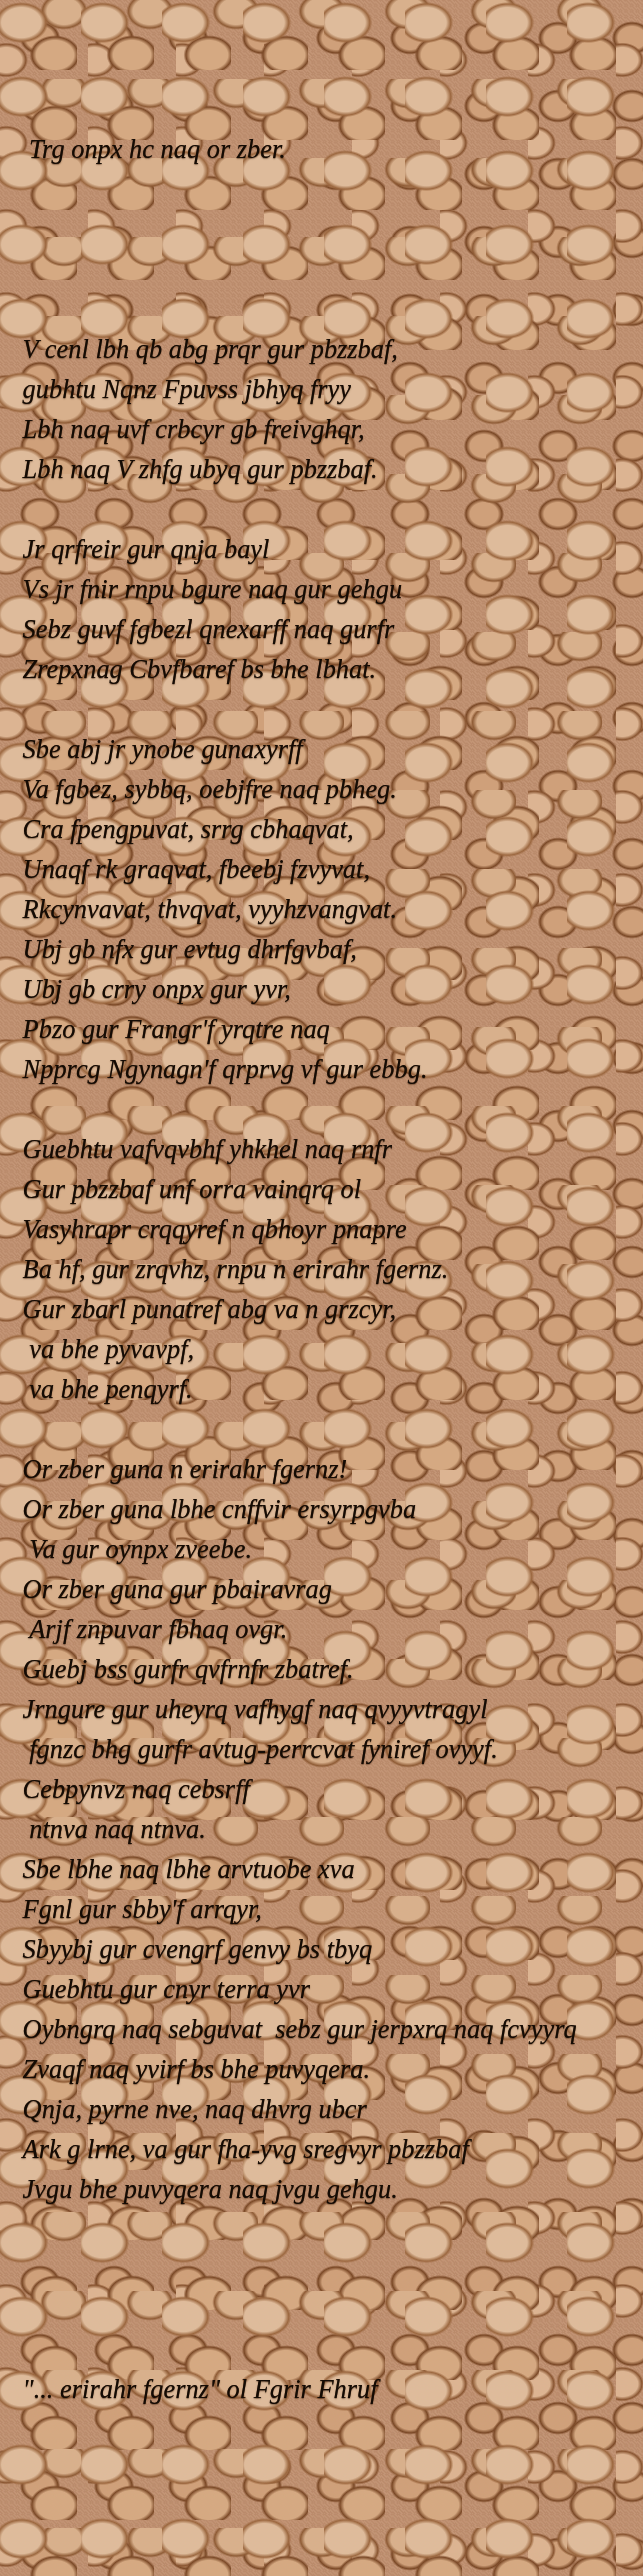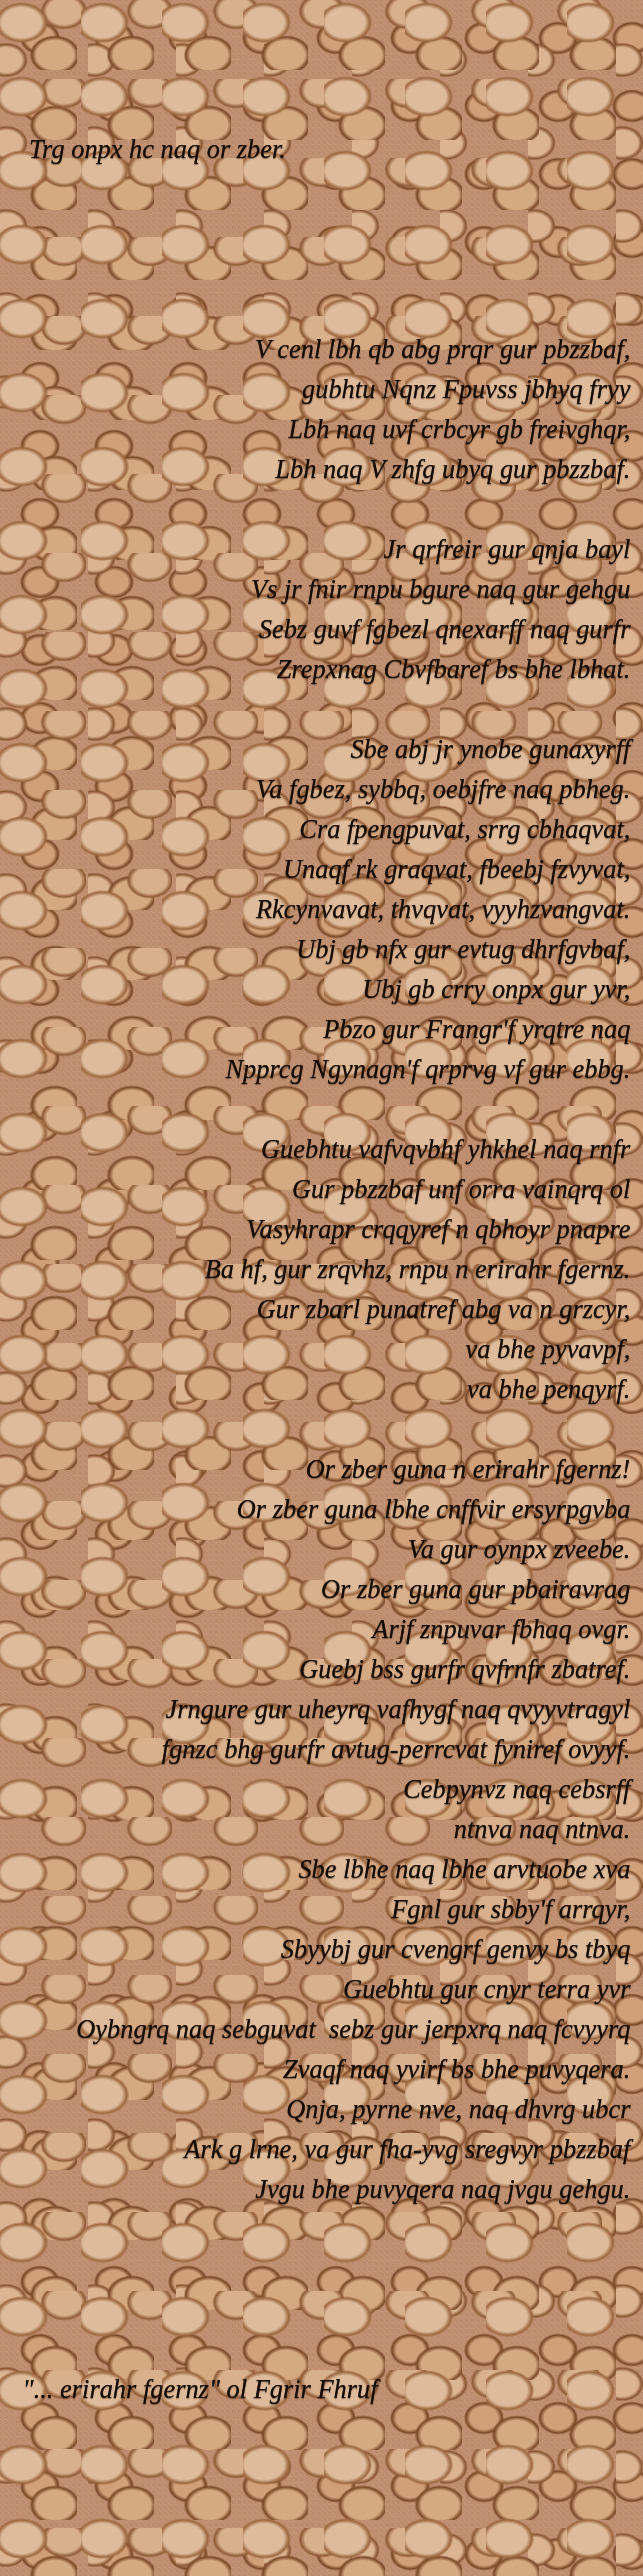--- a/index.html
+++ b/index.html
@@ -26,21 +26,21 @@
     padding: 49px 12.6px 0 22.6px;
     font-family: "Liberation Serif", serif;
     font-style: italic;
     font-size: 26.4px;
     line-height: 40px;
     color: #140b04;
     text-shadow: 0 0.6px 1.3px rgba(62,32,12,0.55), 0 0 0.6px rgba(40,20,8,0.6);
     white-space: pre-wrap;
   }
   .title-line { margin: 0 0 40px 6.3px; }
-  .stanza { margin: 0 0 40px 0; text-align: right; }
+  .stanza { margin: 0 0 40px 0; }
   .line { min-height: 40px; }
   .attribution { margin: 0; }
 </style>
 </head>
 <body>
 
 <div class="page">
   <div class="title-line">Trg onpx hc naq or zber.</div>
 
   <div><div class="stanza"><div class="line">V cenl lbh qb abg prqr gur pbzzbaf,</div><div class="line">gubhtu Nqnz Fpuvss jbhyq fryy</div><div class="line">Lbh naq uvf crbcyr gb freivghqr,</div><div class="line">Lbh naq V zhfg ubyq gur pbzzbaf.</div></div><div class="stanza"><div class="line">Jr qrfreir gur qnja bayl</div><div class="line">Vs jr fnir rnpu bgure naq gur gehgu</div><div class="line">Sebz guvf fgbezl qnexarff naq gurfr</div><div class="line">Zrepxnag Cbvfbaref bs bhe lbhat.</div></div><div class="stanza"><div class="line">Sbe abj jr ynobe gunaxyrff</div><div class="line">Va fgbez, sybbq, oebjfre naq pbheg.</div><div class="line">Cra fpengpuvat, srrg cbhaqvat,</div><div class="line">Unaqf rk graqvat, fbeebj fzvyvat,</div><div class="line">Rkcynvavat, thvqvat, vyyhzvangvat.</div><div class="line">Ubj gb nfx gur evtug dhrfgvbaf,</div><div class="line">Ubj gb crry onpx gur yvr,</div><div class="line">Pbzo gur Frangr'f yrqtre naq</div><div class="line">Npprcg Ngynagn'f qrprvg vf gur ebbg.</div></div><div class="stanza"><div class="line">Guebhtu vafvqvbhf yhkhel naq rnfr</div><div class="line">Gur pbzzbaf unf orra vainqrq ol</div><div class="line">Vasyhrapr crqqyref n qbhoyr pnapre</div><div class="line">Ba hf, gur zrqvhz, rnpu n erirahr fgernz.</div><div class="line">Gur zbarl punatref abg va n grzcyr,</div><div class="line"> va bhe pyvavpf,</div><div class="line"> va bhe penqyrf.</div></div><div class="stanza"><div class="line">Or zber guna n erirahr fgernz!</div><div class="line">Or zber guna lbhe cnffvir ersyrpgvba</div><div class="line"> Va gur oynpx zveebe.</div><div class="line">Or zber guna gur pbairavrag</div><div class="line"> Arjf znpuvar fbhaq ovgr.</div><div class="line">Guebj bss gurfr qvfrnfr zbatref.</div><div class="line">Jrngure gur uheyrq vafhygf naq qvyyvtragyl</div><div class="line"> fgnzc bhg gurfr avtug-perrcvat fyniref ovyyf.</div><div class="line">Cebpynvz naq cebsrff</div><div class="line"> ntnva naq ntnva.</div><div class="line">Sbe lbhe naq lbhe arvtuobe xva</div><div class="line">Fgnl gur sbby'f arrqyr,</div><div class="line">Sbyybj gur cvengrf genvy bs tbyq</div><div class="line">Guebhtu gur cnyr terra yvr</div><div class="line">Oybngrq naq sebguvat  sebz gur jerpxrq naq fcvyyrq</div><div class="line">Zvaqf naq yvirf bs bhe puvyqera.</div><div class="line">Qnja, pyrne nve, naq dhvrg ubcr</div><div class="line">Ark g lrne, va gur fha-yvg sregvyr pbzzbaf</div><div class="line">Jvgu bhe puvyqera naq jvgu gehgu.</div></div></div>

